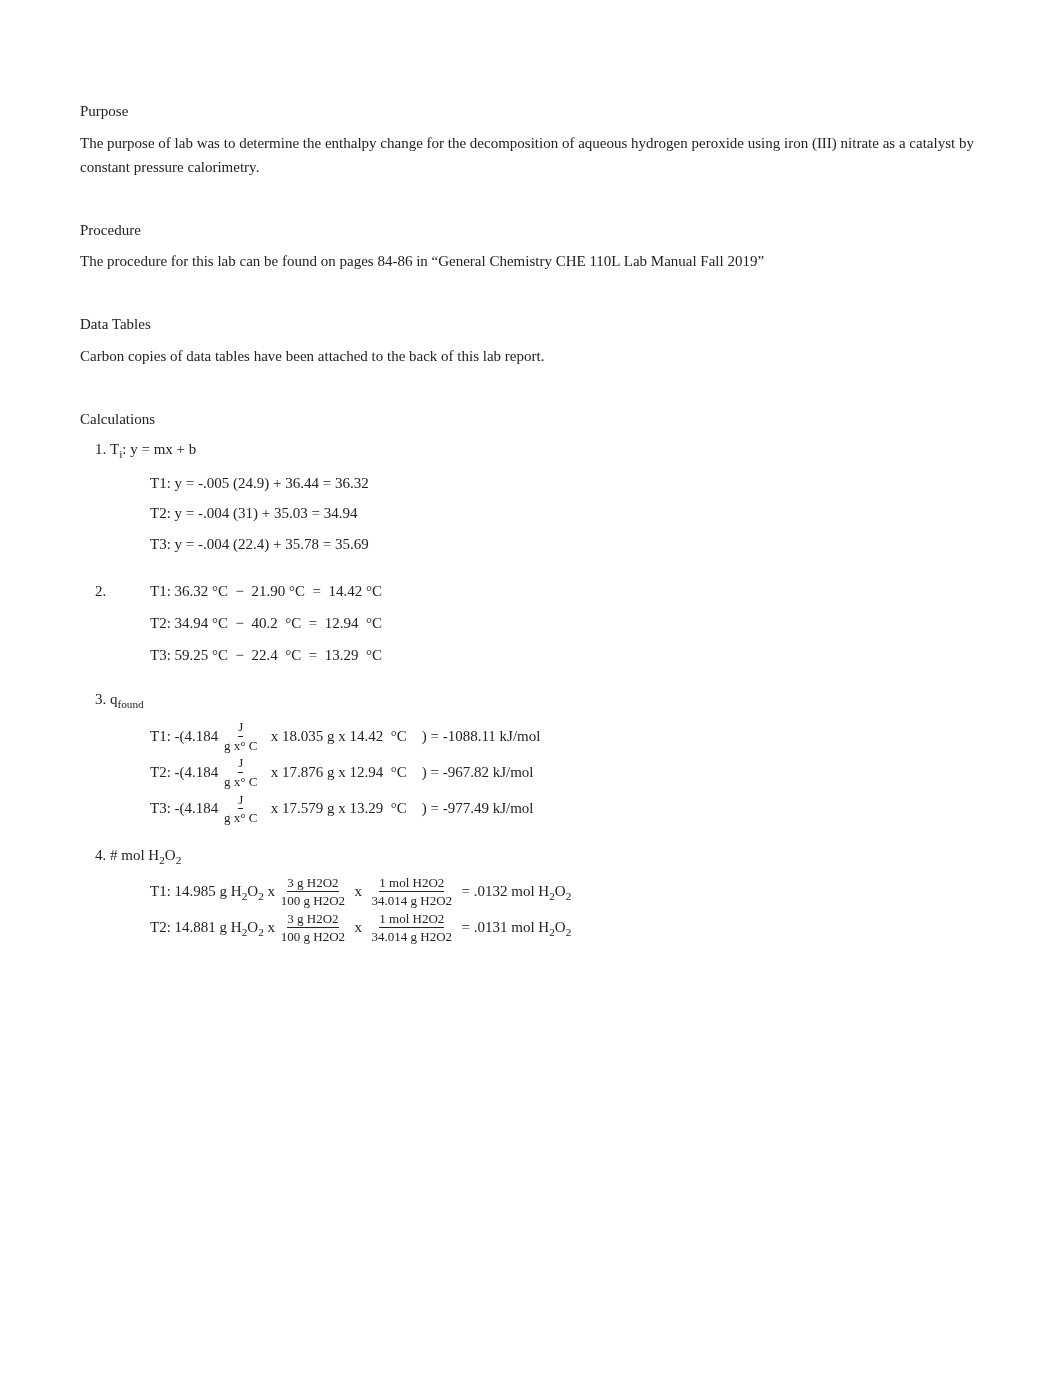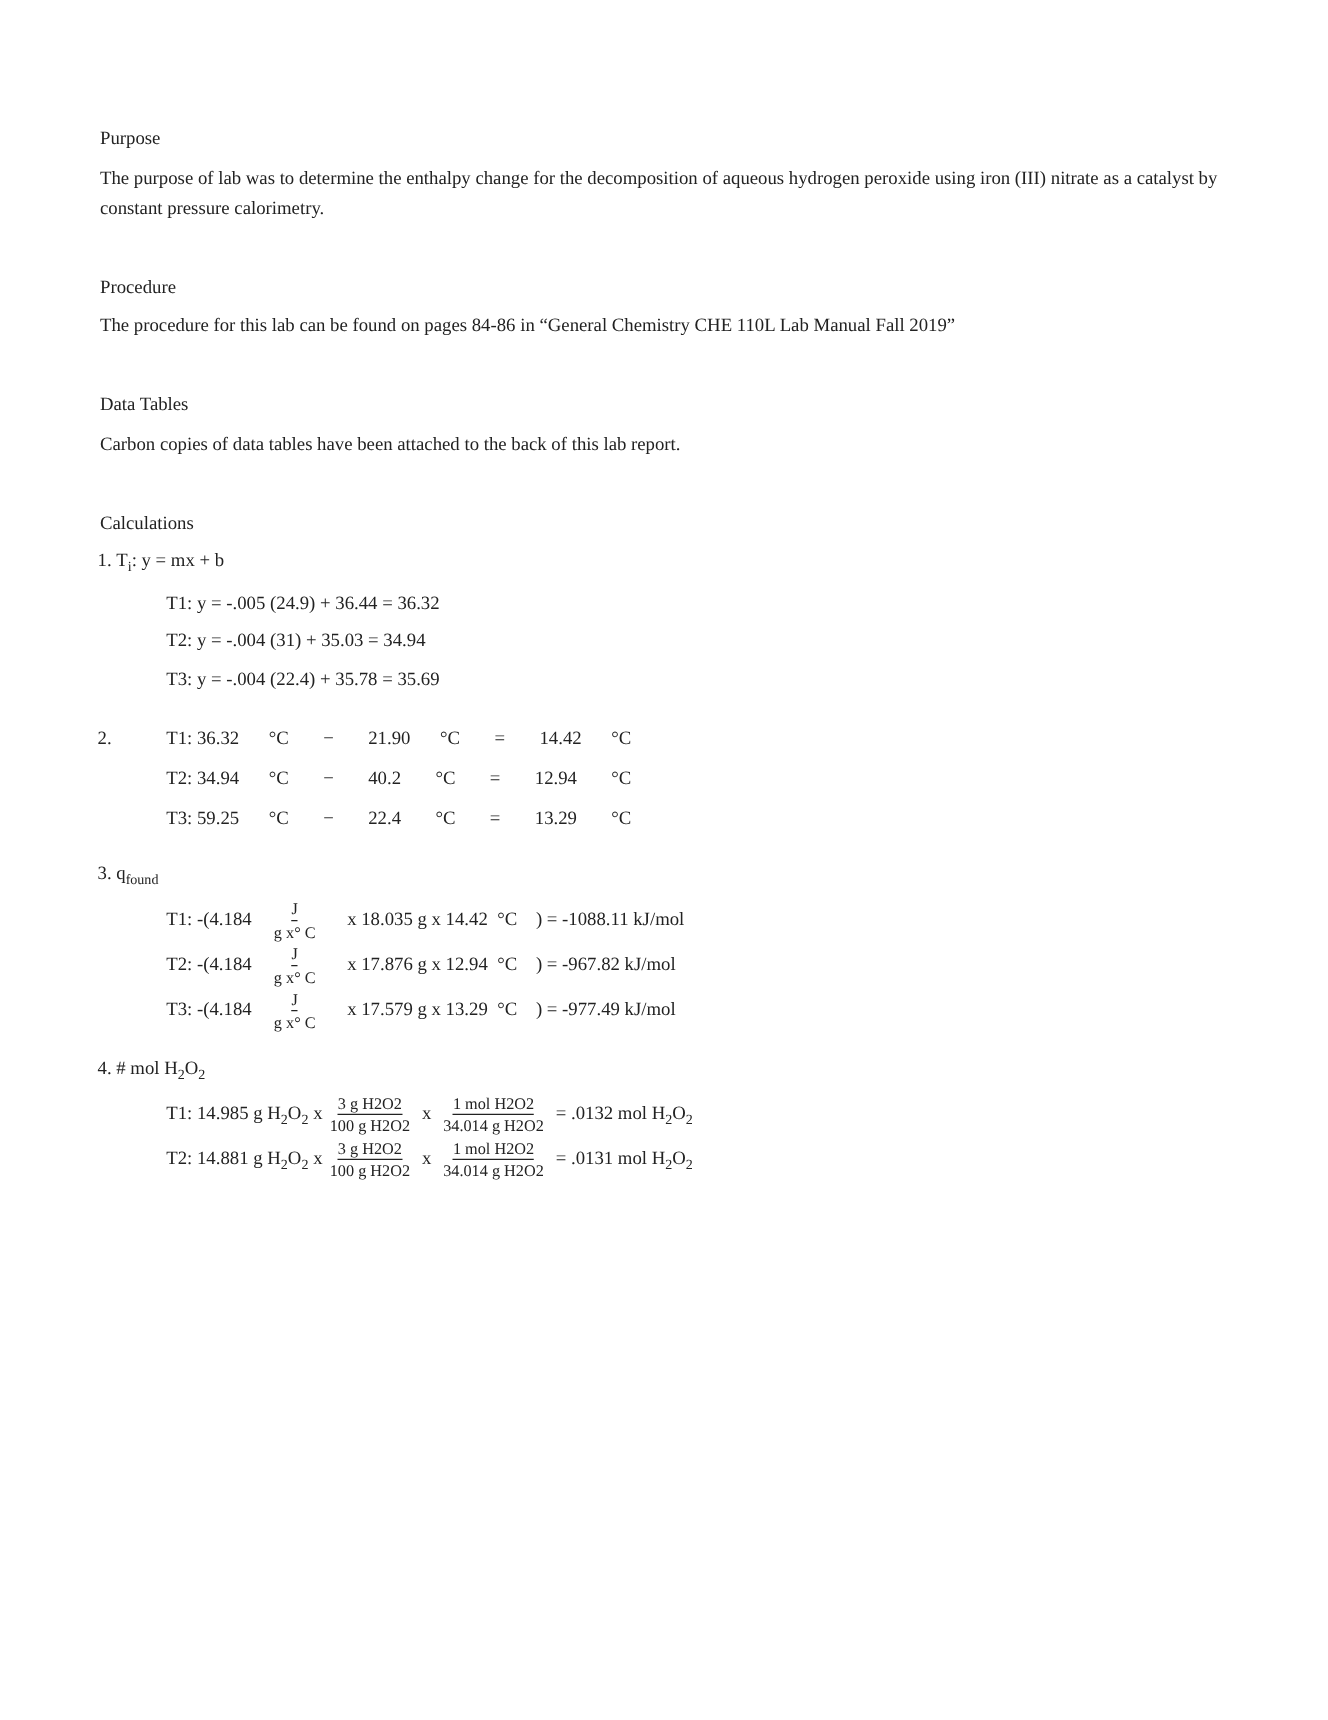--- a/index.html
+++ b/index.html
@@ -16,21 +16,21 @@
       font-weight: normal;
       font-size: 15px;
       margin-bottom: 8px;
       margin-top: 40px;
     }
     .paragraph {
       margin-bottom: 12px;
       line-height: 1.6;
     }
     .calc-list {
-      margin-left: 13px;
+      margin-left: 30px;
     }
     .calc-item {
       margin-bottom: 18px;
     }
     .calc-item-label {
       margin-bottom: 6px;
     }
     .calc-sub {
       margin-left: 40px;
       margin-top: 4px;
@@ -56,29 +56,28 @@
     .fraction .denominator {
       padding-top: 1px;
       white-space: nowrap;
     }
     sub {
       font-size: 0.75em;
     }
     .delta-row {
       display: flex;
       align-items: baseline;
-      gap: 20px;
+      gap: 0;
       line-height: 2.0;
     }
     .q-row {
       display: flex;
       align-items: center;
       margin-bottom: 10px;
       line-height: 1.8;
-      gap: 12px;
     }
     .mol-row {
       display: flex;
       margin-bottom: 6px;
       line-height: 2.2;
     }
   </style>
 </head>
 <body>
 

